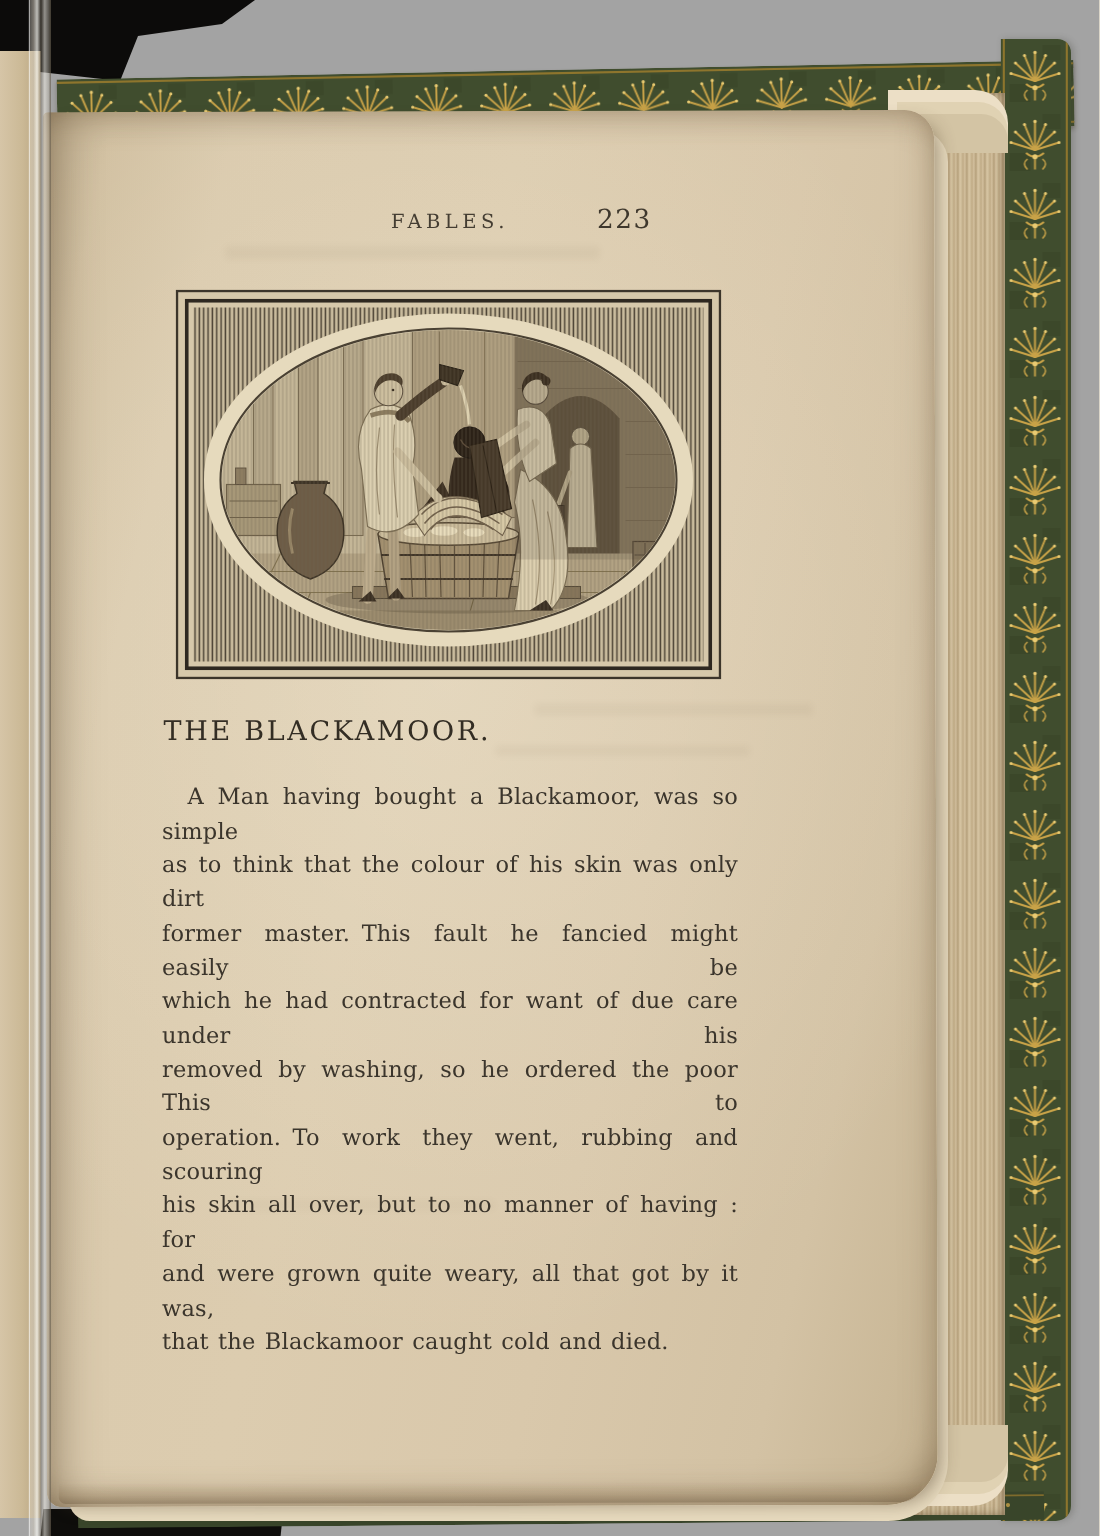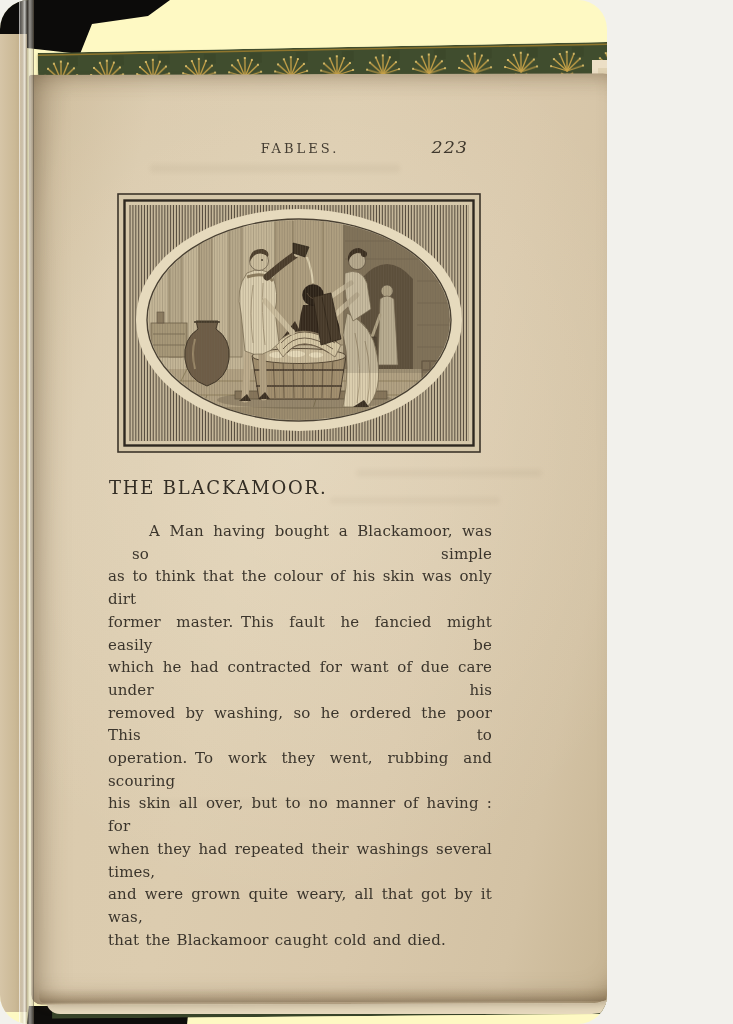--- a/index.html
+++ b/index.html
@@ -1,20 +1,20 @@
 <!DOCTYPE html>
 <html><head>
 <meta charset="utf-8">
 <style>
   html,body{margin:0;padding:0;}
   body{background:#f2f1ec;}
-  .canvas{position:relative;width:607px;height:1024px;overflow:hidden;
+  .canvas{position:relative;width:733px;height:1024px;overflow:hidden;
           background:linear-gradient(180deg,#f4f3ef 0%,#f1efe9 60%,#ececе6 100%);
-          background-color:#fef9c3;
-          font-family:"DejaVu Serif","Liberation Serif",serif;border-radius:29px;}
+          background-color:#a3a3a3;
+          font-family:"DejaVu Serif","Liberation Serif",serif;}
 
   
   .mount-black-top{position:absolute;left:0;top:0;width:190px;height:60px;background:#0c0b0a;
      clip-path:polygon(0 0,170px 0,148px 16px,92px 24px,80px 54px,0 45px);z-index:1;}
   .mount-black-bottom{position:absolute;left:28px;top:1006px;width:160px;height:18px;background:#0e0d0b;
      transform:skewX(-6deg);z-index:1;}
 
   
   .cover-top{position:absolute;left:38px;top:40px;width:678px;height:44px;z-index:2;
      transform:rotate(-1.1deg);transform-origin:right center;box-shadow:0 2px 3px rgba(60,50,30,.35);}
@@ -58,30 +58,30 @@
        inset 0 16px 22px -14px rgba(110,88,58,.4),
        7px 4px 12px -5px rgba(70,55,35,.45);}
   .book-page::after{content:"";position:absolute;left:8px;right:10px;bottom:2px;height:14px;
      border-radius:0 0 30px 10px;
      background:linear-gradient(180deg,rgba(0,0,0,0) 0%,rgba(120,95,60,.18) 60%,rgba(90,70,45,.3) 100%);}
 
   
   .content{position:absolute;inset:0;z-index:6;color:#3a342b;}
   .running-title{position:absolute;left:109px;top:141px;width:382px;text-align:center;
      font-size:13px;letter-spacing:3px;color:#443d32;}
-  .page-number{position:absolute;left:398px;top:137px;width:70px;text-align:right;
-     font-size:17.5px;font-style:italic;color:#3f382d;letter-spacing:1px;}
+  .page-number{position:absolute;left:398px;top:137px;width:70px;text-align:left;
+     font-size:17.5px;color:#3f382d;letter-spacing:1px;}
   .engraving{position:absolute;left:117px;top:193px;width:364px;height:260px;}
   .engraving svg{display:block;width:364px;height:260px;}
   .fable-title{position:absolute;left:109px;top:477px;width:382px;text-align:left;
      font-size:18px;letter-spacing:1.8px;color:#332d24;}
   .fable-body{position:absolute;left:108px;top:520px;width:384px;}
   .bodyline{font-size:15px;line-height:22.7px;text-align:justify;text-align-last:justify;
      word-spacing:1.2px;letter-spacing:.15px;color:#3b352c;}
-  .bodyline.indent{text-indent:17px;margin-left:24px;}
+  .bodyline.indent{text-indent:17px;}
   .bodyline.last{text-align-last:left;}
 
   
   .show-through{position:absolute;background:#6b5a3e;opacity:.055;filter:blur(2px);border-radius:3px;z-index:5;}
   .st1{left:150px;top:164px;width:250px;height:9px;}
   .st2{left:356px;top:469px;width:186px;height:8px;}
   .st3{left:330px;top:497px;width:170px;height:7px;}
   .st4{left:150px;top:800px;width:180px;height:7px;opacity:.04;}
 </style>
 </head>
@@ -343,21 +343,20 @@
     <div class="fable-title">THE BLACKAMOOR.</div>
 
     <div class="fable-body">
       <div class="bodyline indent">A Man having bought a Blackamoor, was so simple</div>
       <div class="bodyline">as to think that the colour of his skin was only dirt</div>
       <div class="bodyline">former master. This fault he fancied might easily be</div>
       <div class="bodyline">which he had contracted for want of due care under his</div>
       <div class="bodyline">removed by washing, so he ordered the poor This to</div>
       <div class="bodyline">operation. To work they went, rubbing and scouring</div>
       <div class="bodyline">his skin all over, but to no manner of having : for</div>
-      <div class="bodyline">when they had repeated their washings several times,</div>
       <div class="bodyline">and were grown quite weary, all that got by it was,</div>
       <div class="bodyline last">that the Blackamoor caught cold and died.</div>
     </div>
 
   </div>
 
   <div class="mount-strap"></div>
 
 </div>
 

